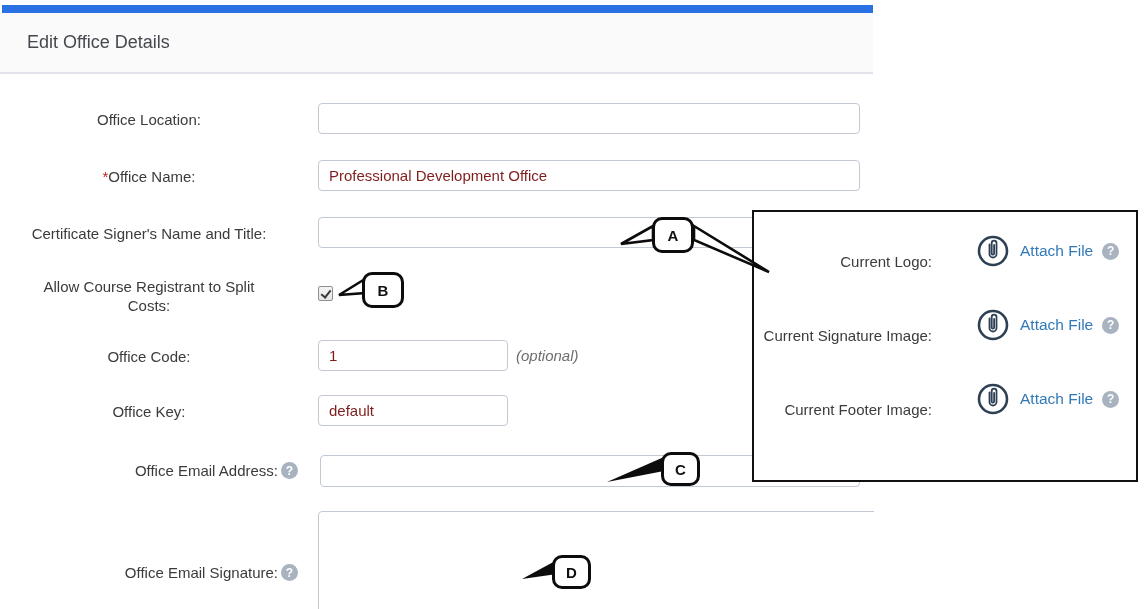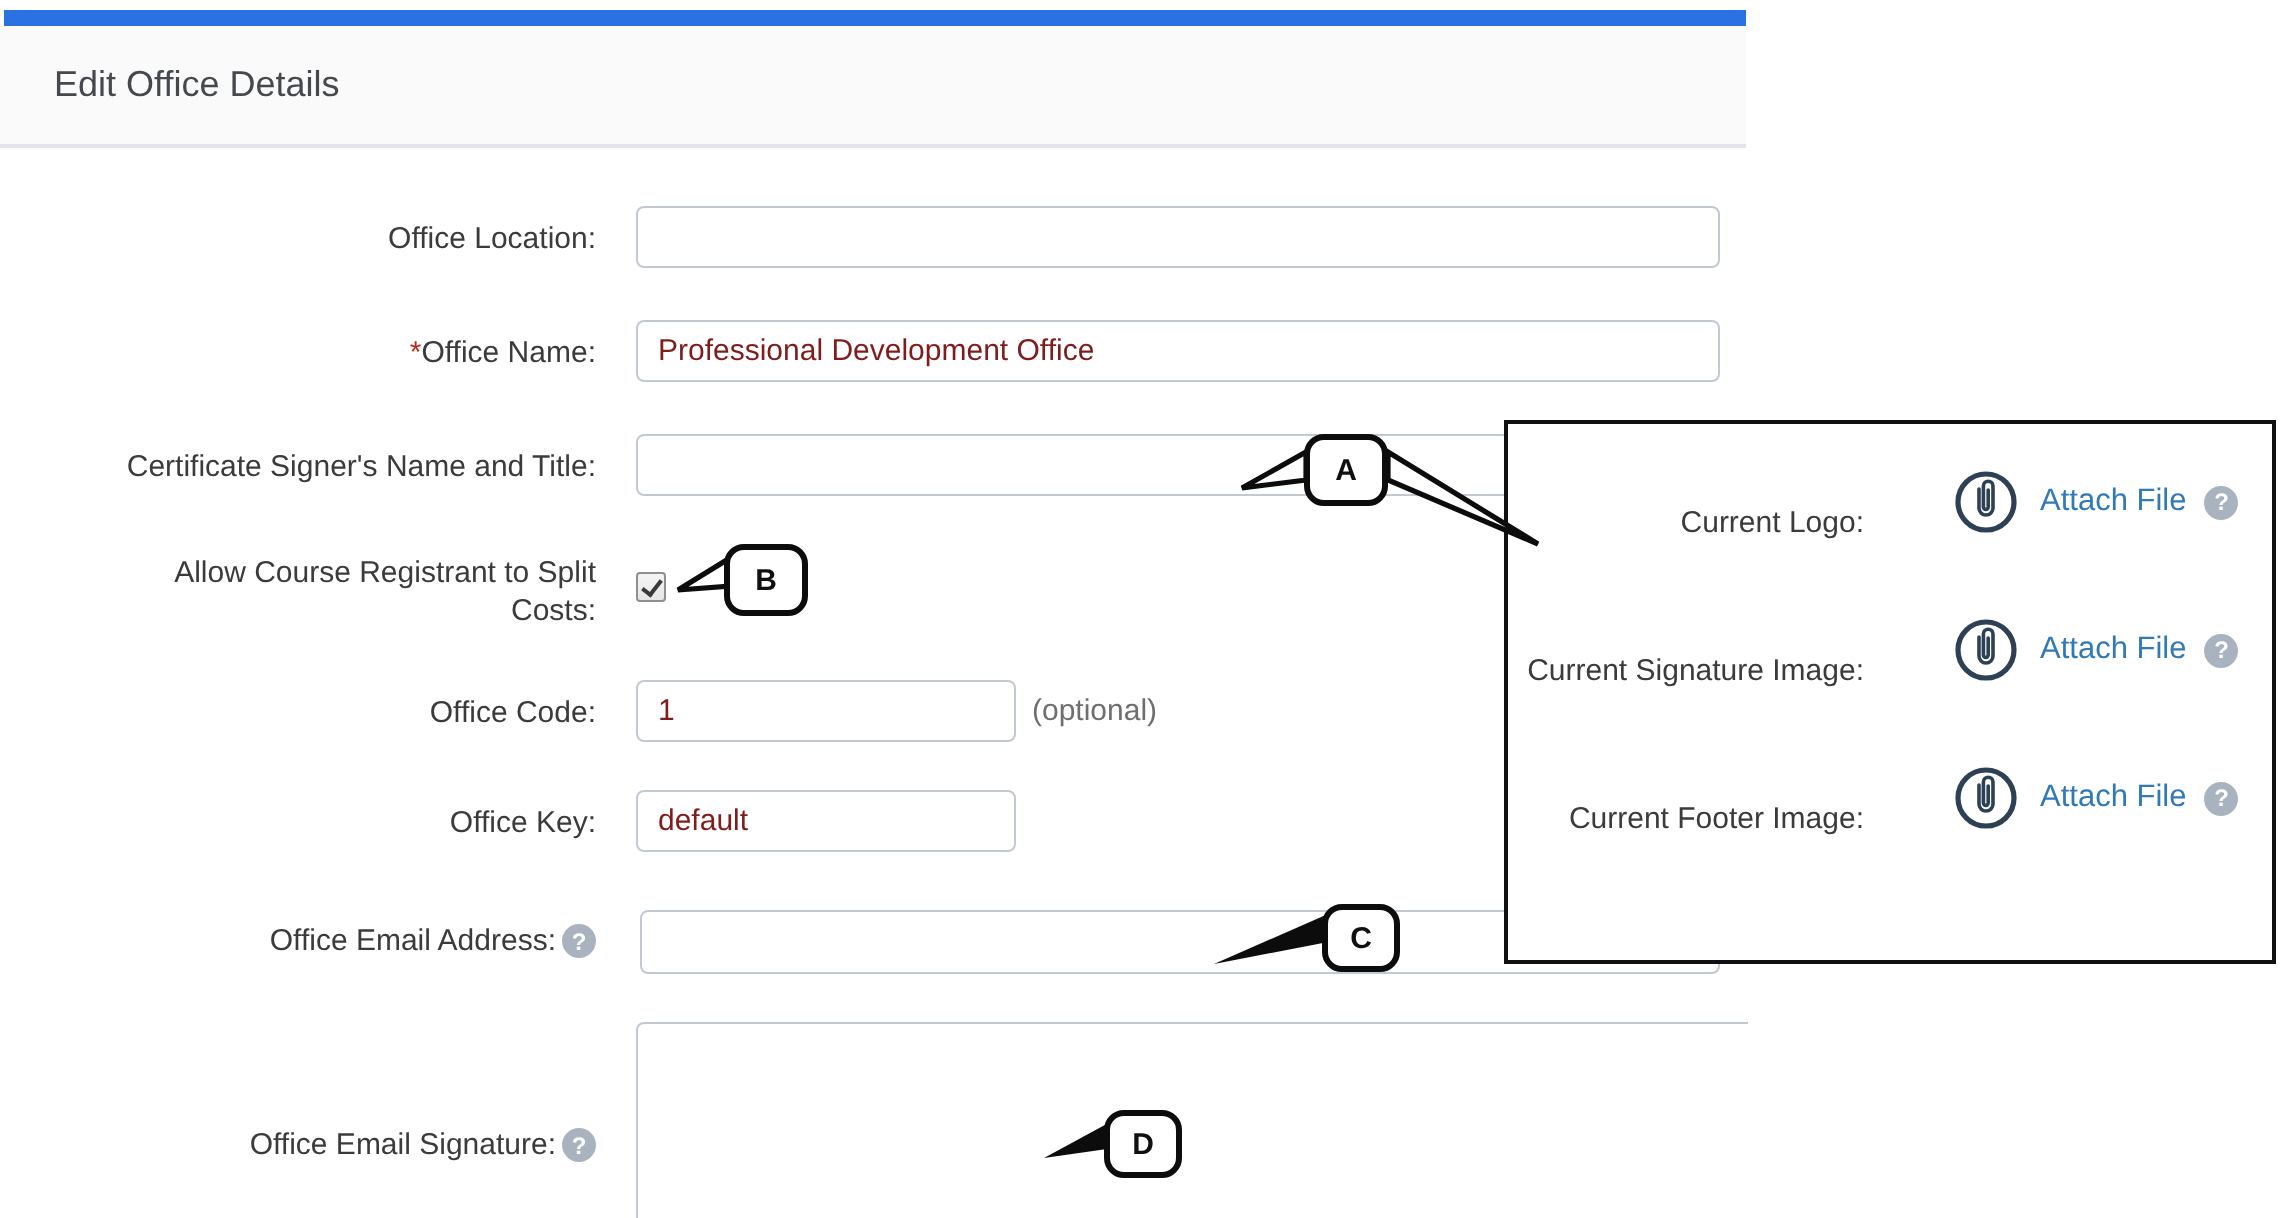--- a/index.html
+++ b/index.html
@@ -6,29 +6,29 @@
   body { background:#fff; font-family:"Liberation Sans", sans-serif; }
   .page { position:relative; width:1148px; height:609px; background:#fff; overflow:hidden; }
 
   
   .topbar { position:absolute; left:2px; top:5px; width:871px; height:8px; background:#2a72e4; }
   .header { position:absolute; left:0; top:13px; width:873px; height:61px; background:#fafafa;
             border-bottom:2px solid #e3e3ec; display:flex; align-items:center; padding-left:27px; }
   .header .title { font-size:18px; color:#45494e; }
 
   
-  .flabel { position:absolute; left:0; width:298px; text-align:right; font-size:15px;
+  .flabel { position:absolute; left:0; width:298px; text-align:center; font-size:15px;
             color:#3b3b3b; line-height:19px; }
   .flabel .req { color:#c0241c; }
   .flabel-flex { display:flex; justify-content:flex-end; align-items:center; gap:3px;padding-left:22px; }
 
   
   .tinput { position:absolute; height:31px; border:1px solid #c3c9d2; border-radius:4px;
             font-size:15px; color:#7f1d1d; padding:0 10px; background:#fff; font-family:inherit; outline:none; }
-  .hint { position:absolute; left:516px; top:347px; font-size:15px; color:#6e6e6e; }
+  .hint { position:absolute; left:516px; top:347px; font-size:15px; font-style:italic; color:#6e6e6e; }
 
   
   .checkbox { position:absolute; left:318px; top:286px; width:15px; height:15px;
               border:1px solid #8f8f8f; border-radius:2px; background:linear-gradient(#f4f4f4,#e6e6e6); }
   .checkbox[data-checked="true"]::after { content:""; position:absolute; left:4px; top:1px;
               width:4px; height:8px; border-right:2px solid #3a3a3a; border-bottom:2px solid #3a3a3a;
               transform:rotate(38deg); }
 
   
   .sig-wrap { position:absolute; left:318px; top:511px; width:556px; height:98px; overflow:hidden; }

